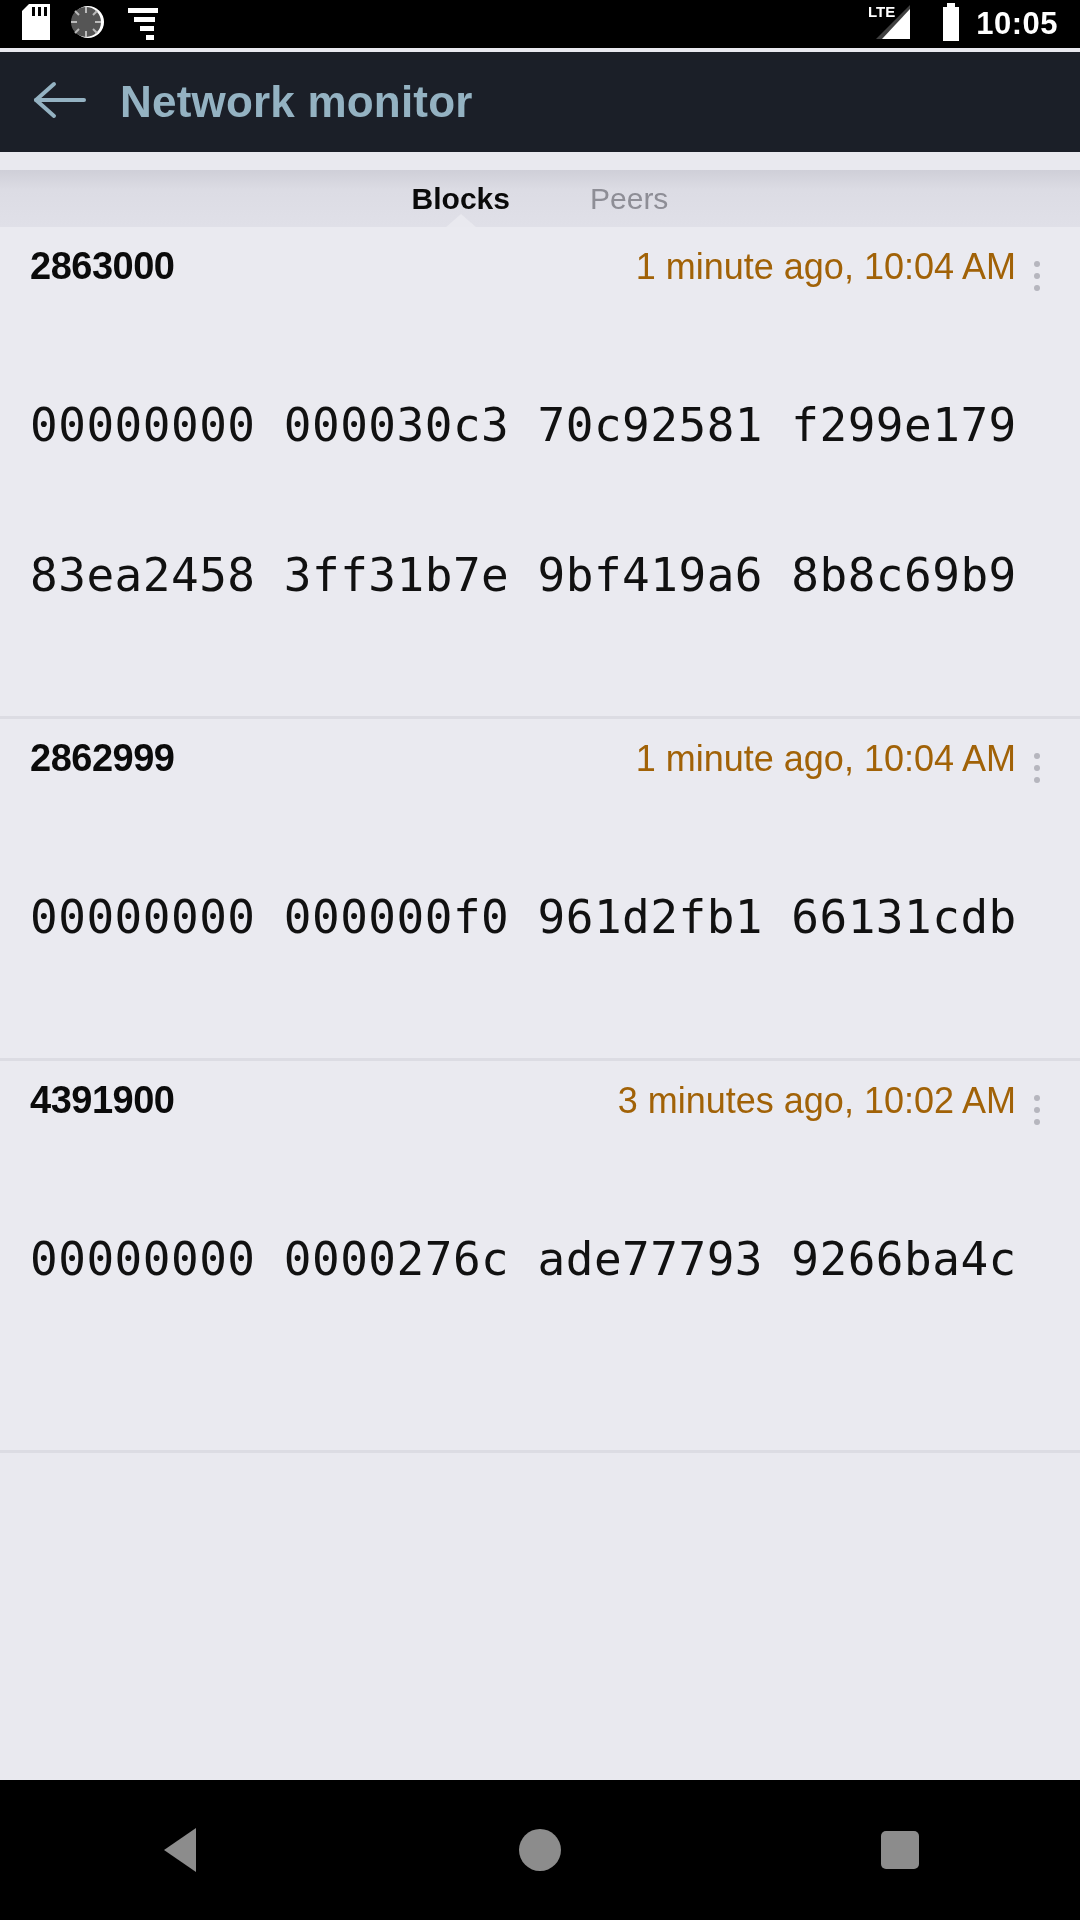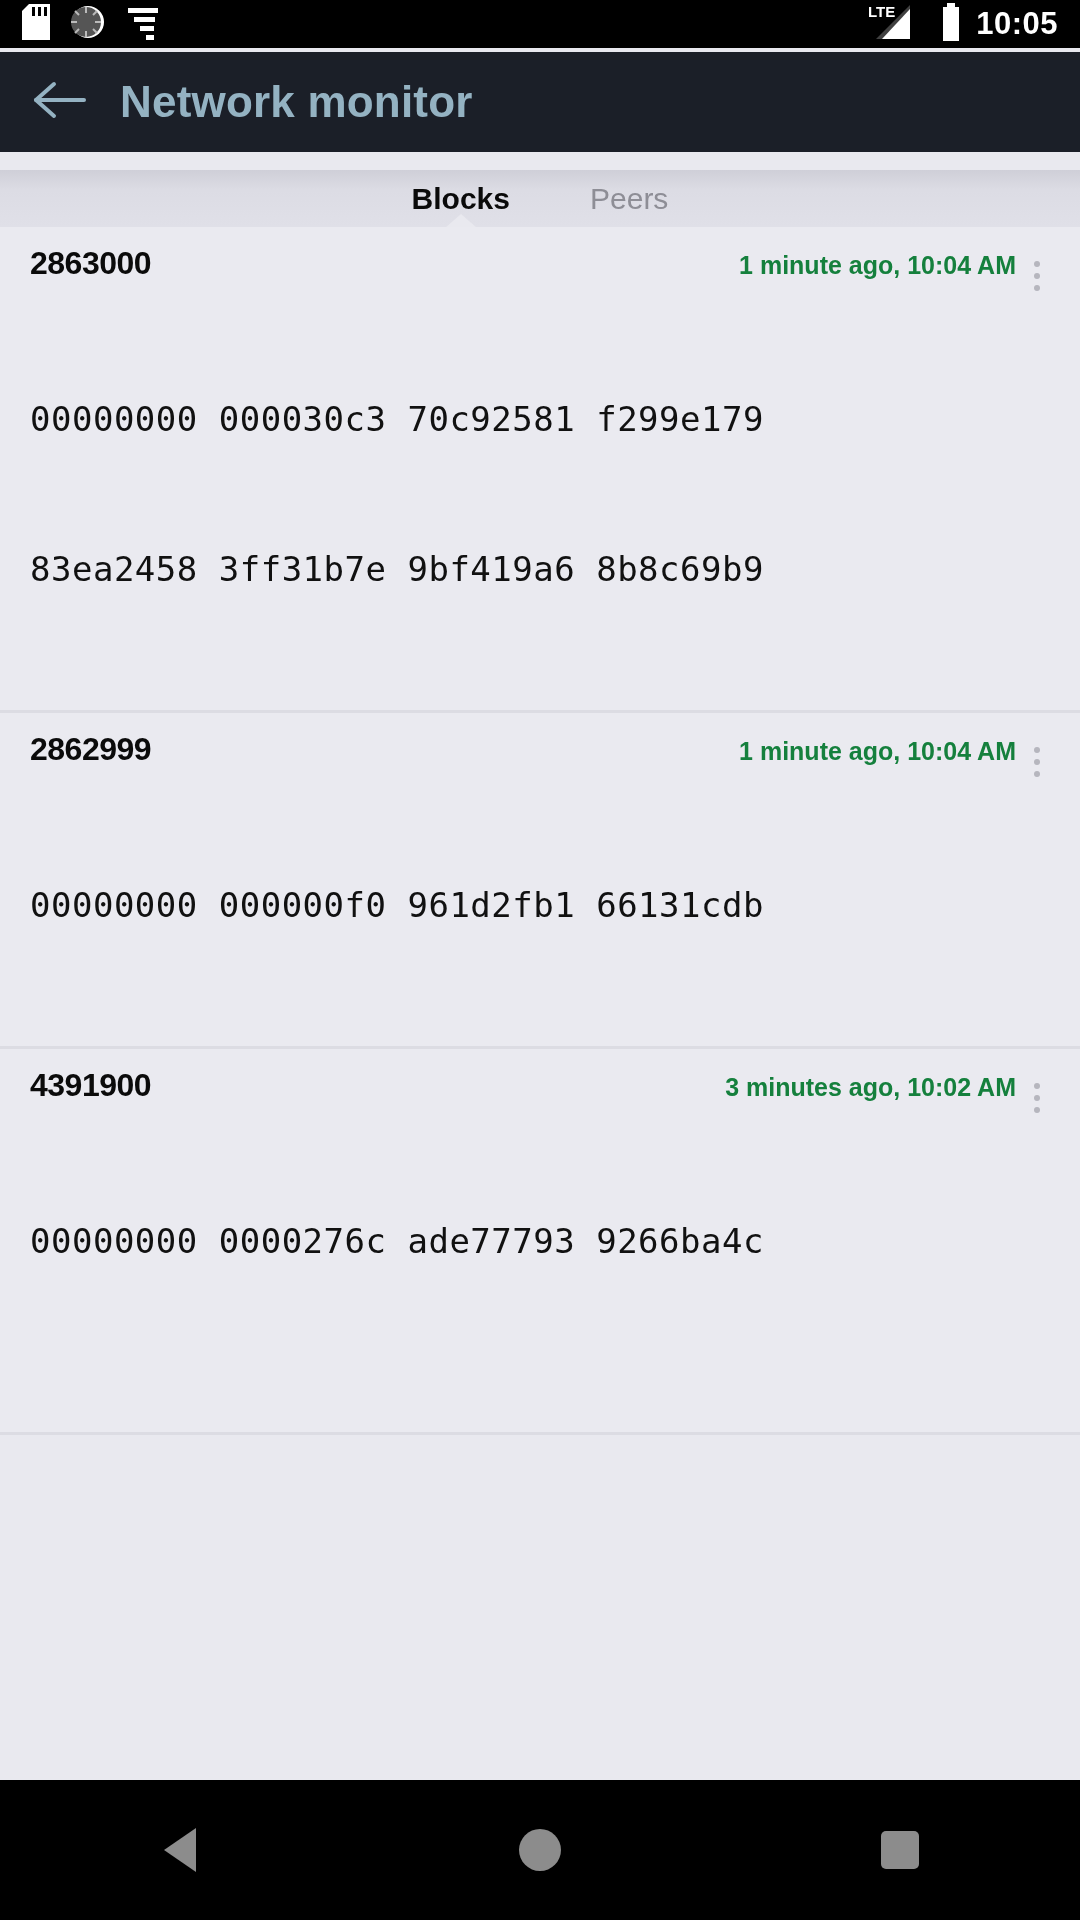--- a/index.html
+++ b/index.html
@@ -60,37 +60,37 @@
     position:absolute; top:227px; left:0; width:1080px; height:1693px;
     background:#e9e9ef; overflow:hidden;
   }
   .row{
     position:relative; padding:18px 30px 16px 30px;
     border-bottom:3px solid #dcdce3;
     background:#eaeaf0;
   }
   .row-head{ display:flex; align-items:baseline; }
   .blk-num{
-    font-size:32px; font-weight:700; color:#0b0b0b;
+    font-size:38px; font-weight:700; color:#0b0b0b;
     font-family:"Liberation Sans", sans-serif; letter-spacing:-.5px;
   }
   .blk-time{
-    margin-left:auto; font-size:25px; color:#15803d; font-weight:700;
+    margin-left:auto; font-size:36px; color:#a16207; font-weight:400;
     font-family:"Liberation Sans", sans-serif; padding-right:34px;
   }
   .overflow{
     position:absolute; right:26px; top:26px;
     width:34px; height:46px; display:flex; flex-direction:column;
     align-items:center; justify-content:center; gap:6px; cursor:pointer;
   }
   .overflow i{ display:block; width:6px; height:6px; border-radius:50%; background:#b6b6be; }
   .hash{
     margin-top:12px;
     font-family:"Liberation Sans Narrow","DejaVu Sans Mono", monospace;
-    font-size:34px; line-height:50px; color:#111;
+    font-size:46px; line-height:50px; color:#111;
     letter-spacing:.5px; white-space:pre;
   }
   .hash span{ display:block; }
 
   
   .navbar{
     position:absolute; bottom:0; left:0; width:1080px; height:140px;
     background:#000; display:flex; align-items:center; justify-content:space-around;
   }
   .nav-btn{ width:180px; height:140px; display:flex; align-items:center; justify-content:center; cursor:pointer; }

